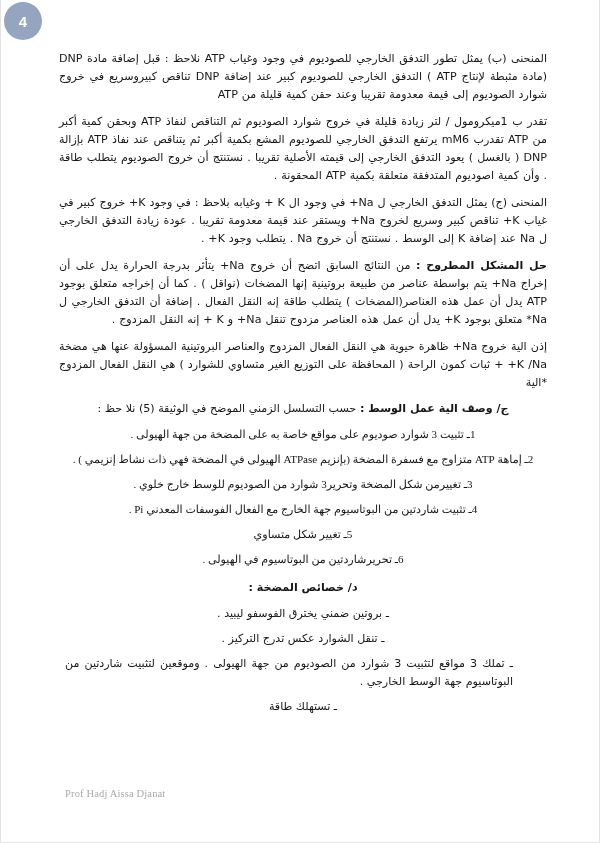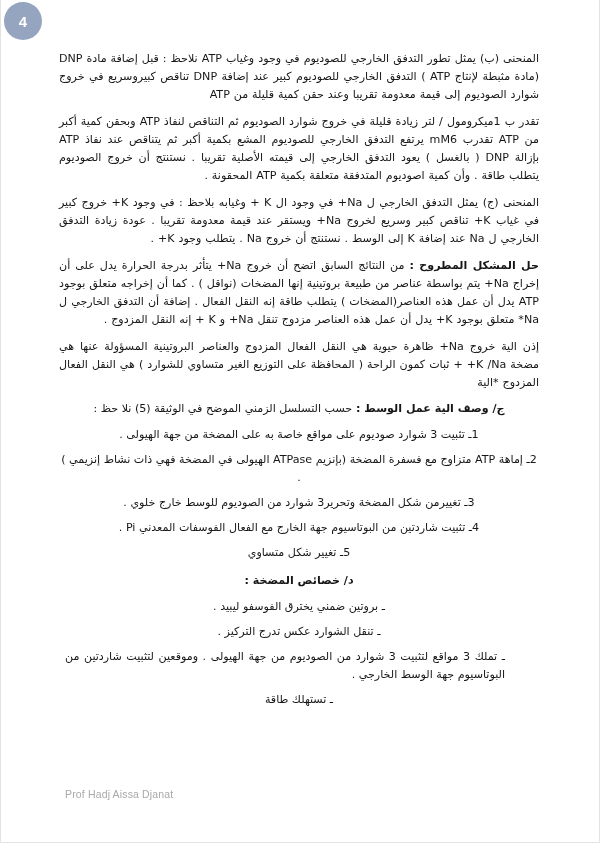--- a/index.html
+++ b/index.html
@@ -44,21 +44,21 @@
     align-items: center;
     justify-content: center;
     font-family: "Liberation Sans", sans-serif;
     z-index: 5;
     letter-spacing: 0;
   }
 
   .content {
     position: absolute;
     top: 50px;
-    right: 60px;
+    right: 52px;
     left: 58px;
     direction: rtl;
     text-align: justify;
     color: #161616;
     font-size: 11.1px;
     line-height: 1.62;
     font-family: "DejaVu Sans", "Liberation Sans", sans-serif;
   }
 
   .para {
@@ -71,20 +71,21 @@
 
   .para.first { text-indent: 0; }
 
   .hd { font-weight: bold; }
 
   .list {
     margin: 0;
     padding: 0;
     list-style: none;
     direction: rtl;
+    font-family: Liberation Serif, serif;
   }
   .list li {
     margin: 0 0 7px 0;
     text-align: center;
     direction: rtl;
   }
 
   .bullets {
     margin: 0;
     padding: 0;
@@ -112,21 +113,21 @@
   .sec-head .normal { font-weight: normal; }
 
   .block { margin-bottom: 10px; }
 
   .footer {
     position: absolute;
     left: 64px;
     top: 788px;
     color: #a9a9a9;
     font-size: 10.5px;
-    font-family: Liberation Sans, sans-serif;
+    font-family: Liberation Serif, serif;
     direction: ltr;
     text-align: left;
     letter-spacing: 0.15px;
   }
 </style>
 </head>
 <body>
 
 <div class="page">
 
@@ -145,20 +146,21 @@
     <p class="para">إذن الية خروج Na+ ظاهرة حيوية هي النقل الفعال المزدوج والعناصر البروتينية المسؤولة عنها هي مضخة K /Na+ + ثبات كمون الراحة ( المحافظة على التوزيع الغير متساوي للشوارد ) هي النقل الفعال المزدوج *الية</p>
 
     <div class="block">
       <p class="sec-head"><span>ج/  وصف الية عمل الوسط  :</span> <span class="normal">حسب التسلسل الزمني الموضح في الوثيقة (5) نلا حظ :</span></p>
       <ol class="list">
         <li>1ـ  تثبيت 3 شوارد صوديوم على مواقع خاصة به على المضخة من جهة الهيولى .</li>
         <li>2ـ إماهة ATP متزاوج مع فسفرة المضخة (بإنزيم  ATPase الهيولى في المضخة فهي ذات نشاط إنزيمي ) .</li>
         <li>3ـ تغييرمن شكل المضخة وتحرير3 شوارد من  الصوديوم للوسط خارج خلوي .</li>
         <li>4ـ تثبيت شاردتين من البوتاسيوم جهة الخارج مع الفعال  الفوسفات المعدني  Pi  .</li>
         <li>5ـ تغيير شكل متساوي</li>
+        <li>6ـ   تحريرشاردتين من البوتاسيوم  في الهيولى .</li>
       </ol>
     </div>
 
     <div class="block">
       <p class="sec-head">د/ خصائص المضخة :</p>
       <ul class="bullets">
         <li>ـ بروتين ضمني يخترق الفوسفو ليبيد .</li>
         <li>ـ تنقل الشوارد عكس تدرج التركيز .</li>
         <li class="wrap">ـ تملك 3 مواقع لتثبيت 3 شوارد من الصوديوم من جهة الهيولى . وموقعين لتثبيت شاردتين من البوتاسيوم جهة الوسط الخارجي .</li>
         <li>ـ تستهلك طاقة</li>

